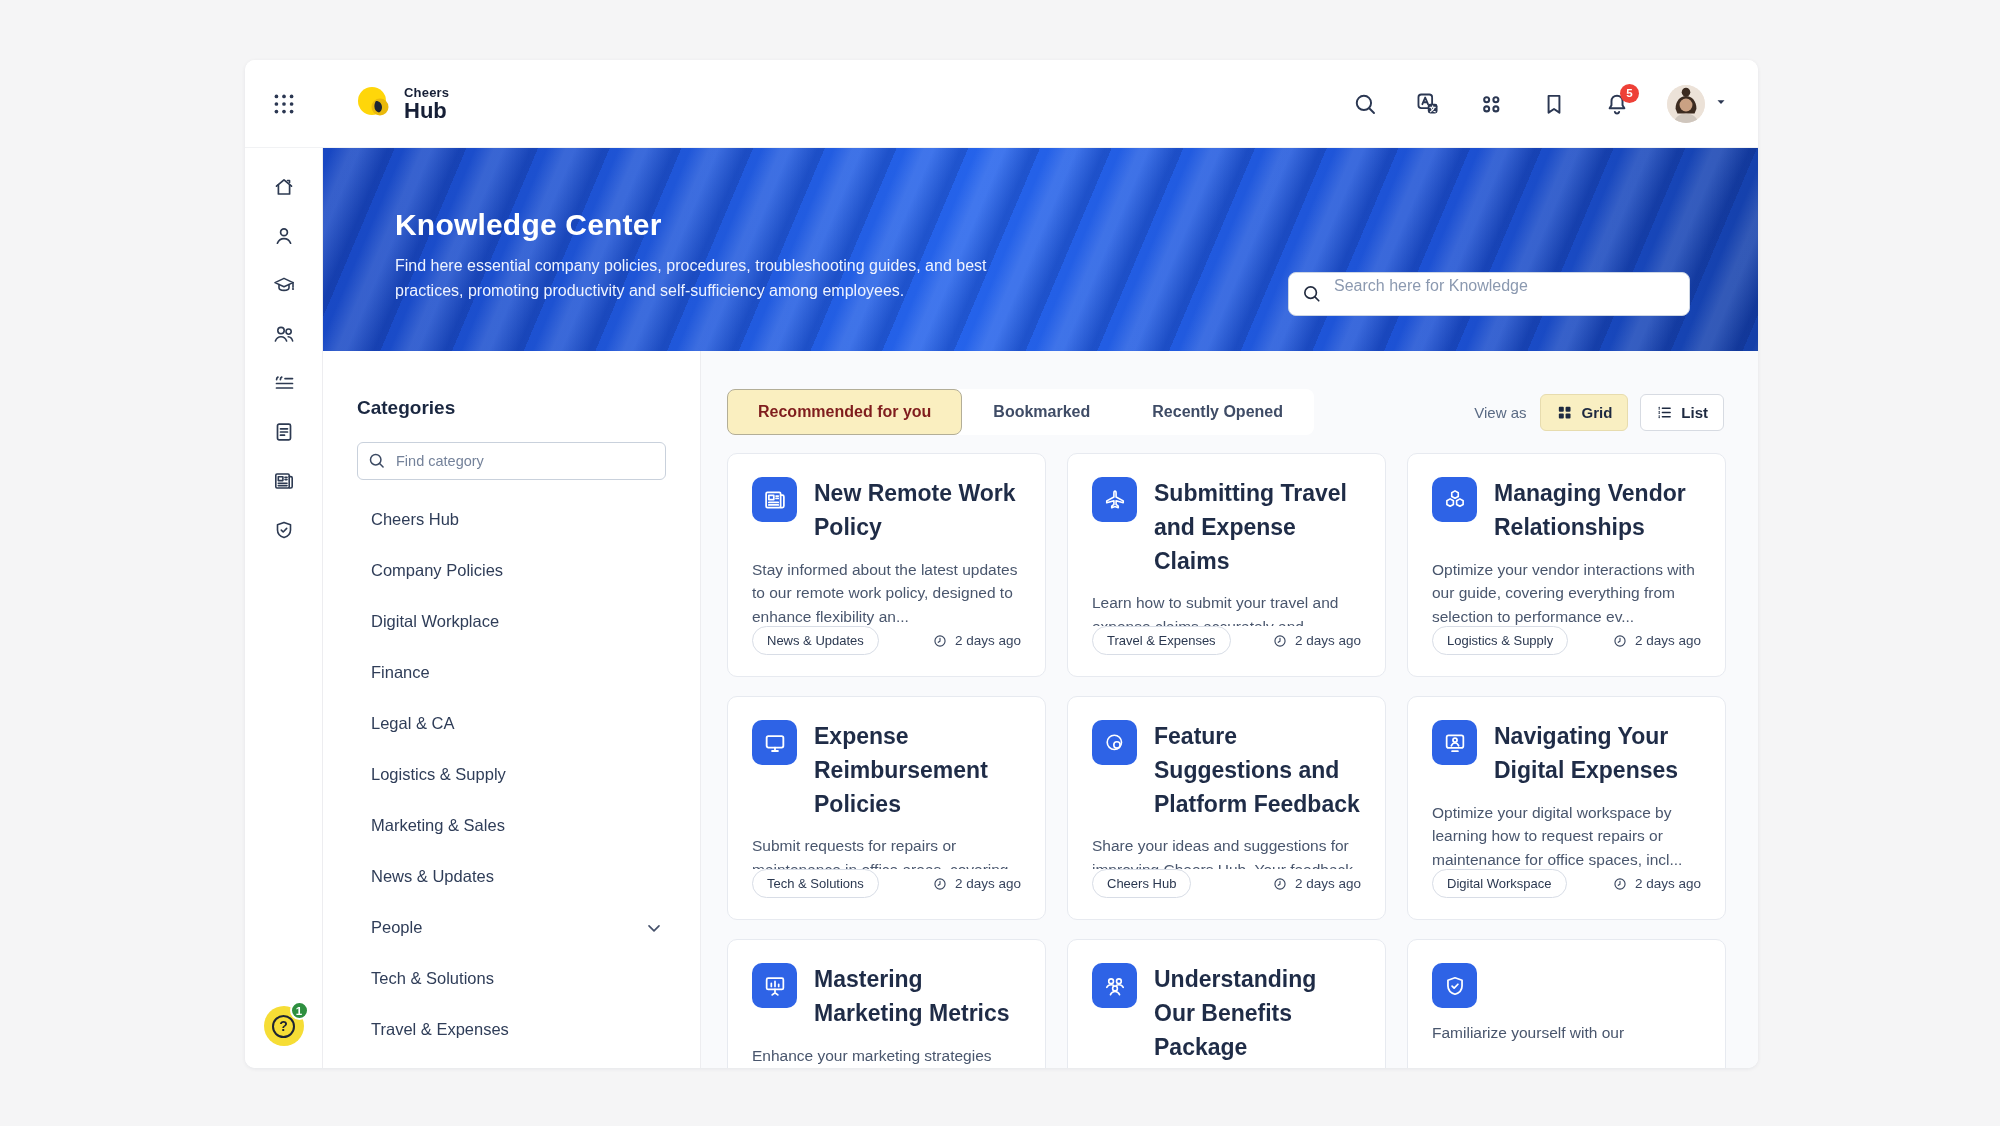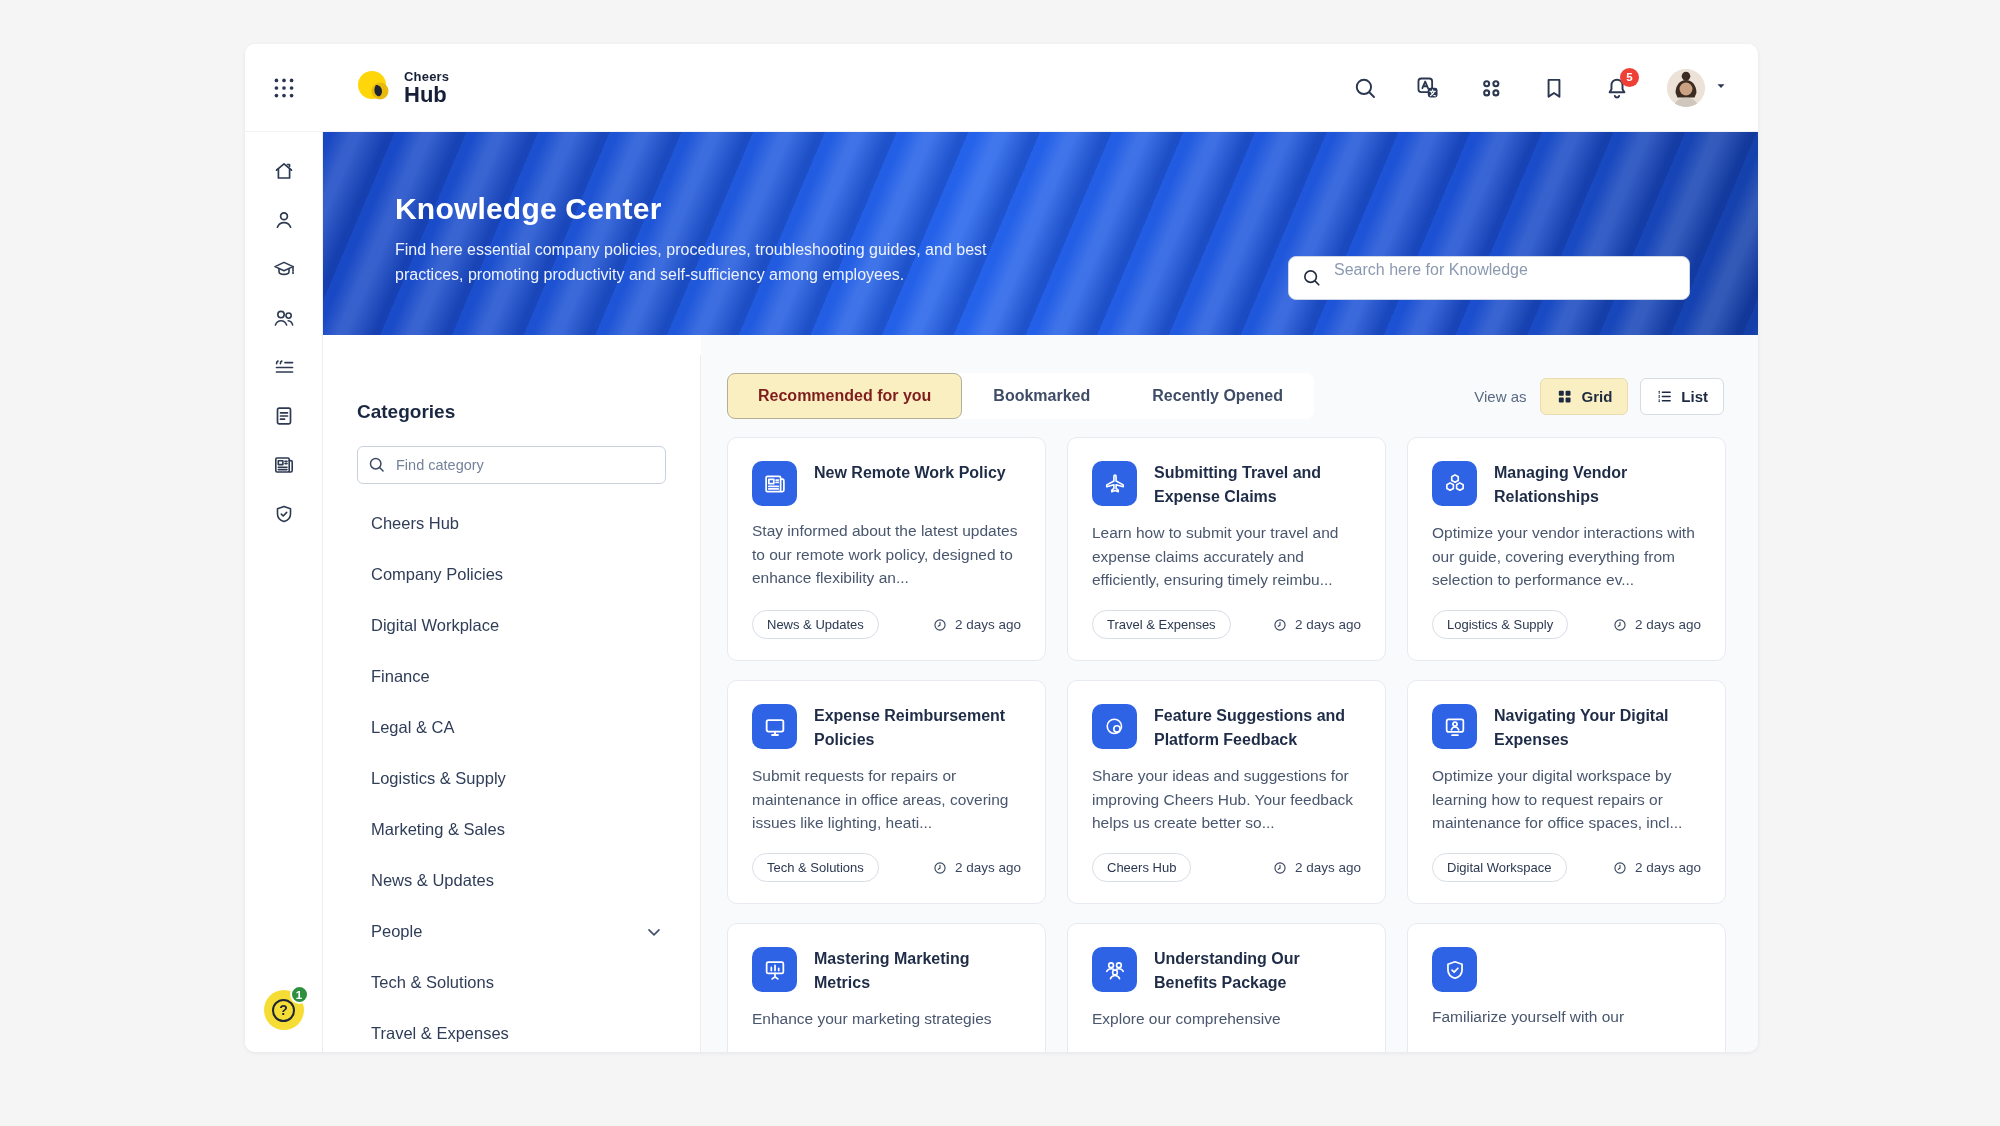--- a/index.html
+++ b/index.html
@@ -3,21 +3,21 @@
 <meta charset="utf-8">
 <style>
   * { margin:0; padding:0; box-sizing:border-box; }
   html,body { width:2000px; height:1126px; overflow:hidden; }
   body {
     background:#f5f5f6;
     font-family:"Liberation Sans","DejaVu Sans",sans-serif;
     color:#1f2c47;
   }
   .window {
-    position:absolute; left:245px; top:44px; width:1513px; height:1008px;
+    position:absolute; left:245px; top:60px; width:1513px; height:1008px;
     background:#fff; border-radius:10px; overflow:hidden;
     box-shadow:0 1px 4px rgba(20,30,60,.07);
   }
   
   .hdr { height:88px; display:flex; align-items:center; border-bottom:1px solid #f1f2f4; background:#fff; position:relative; z-index:5; }
   .rail-slot { width:78px; display:flex; justify-content:center; }
   .logo { display:flex; align-items:center; gap:9px; margin-left:30px; cursor:pointer; }
   .logo-text { line-height:1; color:#161f36; }
   .logo-text .l1 { font-size:13px; font-weight:bold; letter-spacing:.2px; }
   .logo-text .l2 { font-size:22px; font-weight:bold; margin-top:1px; }
@@ -58,21 +58,21 @@
   .banner-search { position:absolute; right:68px; top:124px; width:402px; height:44px; }
   .banner-search input {
     width:100%; height:100%; border:1px solid #cdd6e4; border-radius:8px; background:#fff;
     padding:0 14px 16px 45px; font-size:16px; color:#1f2c47; outline:none;
     font-family:"Liberation Sans","DejaVu Sans",sans-serif;
   }
   .banner-search input::placeholder { color:#8b99b0; }
   .banner-search .mag { position:absolute; left:13px; top:11px; width:21px; height:21px; color:#222b3f; }
   
   .lower { flex:1; display:flex; min-height:0; }
-  .cats { width:378px; flex:0 0 auto; background:#fff; border-right:1px solid #ededf0; padding:46px 34px 16px;margin-top:20px; }
+  .cats { width:378px; flex:0 0 auto; background:#fff; border-right:1px solid #ededf0; padding:46px 34px 16px; }
   .cats h2 { font-size:19px; font-weight:bold; color:#1a2740; }
   .cat-search { position:relative; margin-top:23px; height:38px; }
   .cat-search input {
     width:100%; height:100%; border:1px solid #c9d1dc; border-radius:6px; background:#fff;
     padding:0 10px 0 38px; font-size:14.5px; color:#2f3d58; outline:none;
     font-family:"Liberation Sans","DejaVu Sans",sans-serif;
   }
   .cat-search input::placeholder { color:#74829a; }
   .cat-search .mag { position:absolute; left:10px; top:9px; width:19px; height:19px; color:#3c4a63; }
   .cat-list { list-style:none; margin-top:14px; }
@@ -90,21 +90,21 @@
   .vbtn { display:flex; align-items:center; gap:8px; height:37px; padding:0 15px; border-radius:6px; font-size:15px; font-weight:bold; color:#1d2940; cursor:pointer; border:1px solid transparent; background:#fff; font-family:inherit; }
   .vbtn.grid-active { background:#f9efc2; border-color:#e7dcae; }
   .vbtn.list-plain { border-color:#d7dbe2; }
   .vbtn svg { width:17px; height:17px; }
   
   .grid { display:grid; grid-template-columns:repeat(3,319px); grid-auto-rows:224px; gap:19px 21px; }
   .card { background:#fff; border:1px solid #e7eaf0; border-radius:10px; padding:23px 24px 21px; display:flex; flex-direction:column; cursor:pointer; }
   .card-head { display:flex; gap:17px; margin-bottom:13px; }
   .tile { flex:0 0 auto; width:45px; height:45px; border-radius:10px; background:#2e63e6; color:#fff; display:flex; align-items:center; justify-content:center; }
   .tile svg { width:26px; height:26px; }
-  .card-title { font-size:16px; font-weight:bold; line-height:1.47; color:#1f2c47; }
+  .card-title { font-size:23px; font-weight:bold; line-height:1.47; color:#1f2c47; }
   .card-desc { font-size:15.5px; line-height:1.52; color:#49566d; display:-webkit-box; -webkit-line-clamp:3; -webkit-box-orient:vertical; overflow:hidden; }
   .card-foot { margin-top:auto; display:flex; align-items:center; justify-content:space-between; }
   .pill { border:1px solid #d8dde6; border-radius:999px; padding:6px 14px; font-size:13px; color:#2b3850; }
   .time { display:flex; align-items:center; gap:7px; font-size:13.5px; color:#39465f; }
   .time svg { width:16px; height:16px; }
 </style>
 </head>
 <body>
 
 <div class="window">

